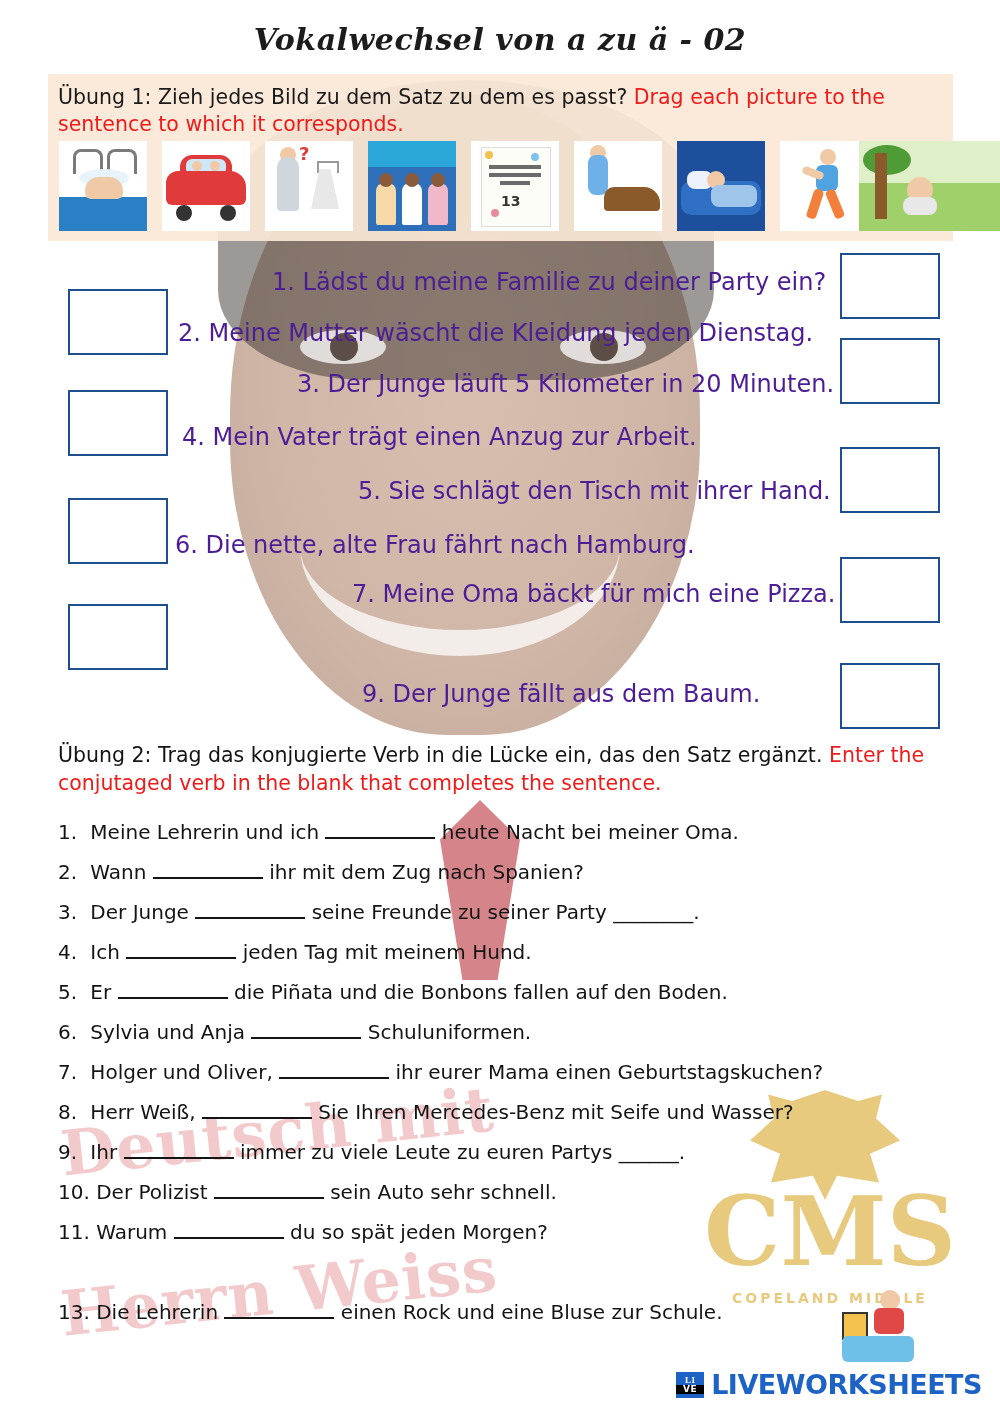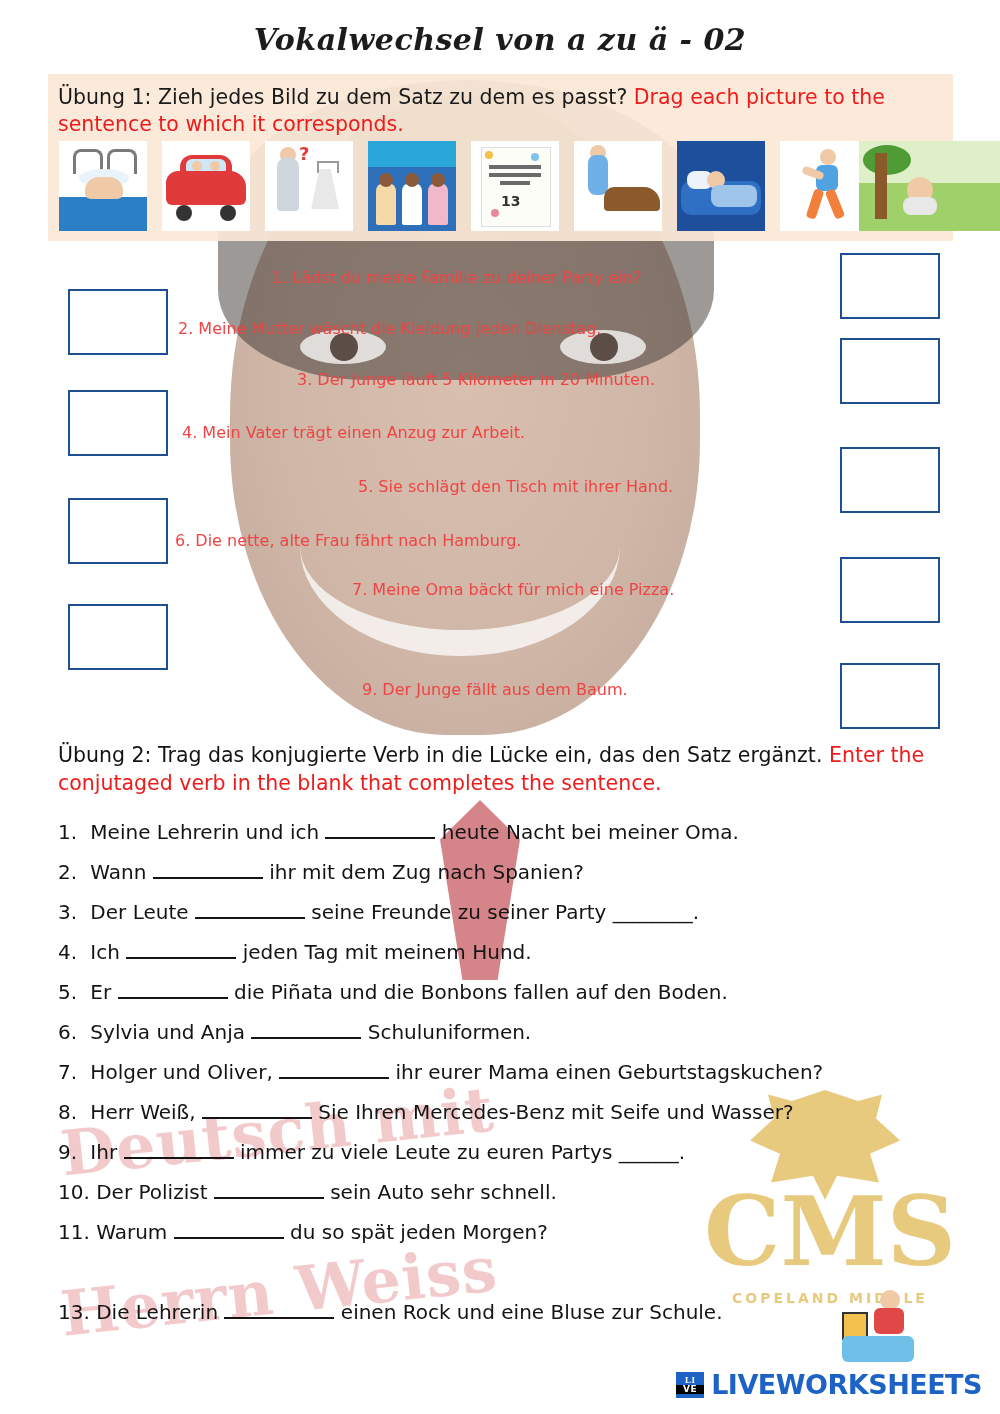--- a/index.html
+++ b/index.html
@@ -300,22 +300,22 @@
   .dropbox {
     position: absolute;
     width: 96px;
     height: 62px;
     border: 2px solid #1e4f8f;
     background: rgba(255,255,255,0.10);
   }
 
   .sentence {
     position: absolute;
-    font-size: 16px;
-    color: #ef4444;
+    font-size: 24px;
+    color: #4c1d95;
     white-space: nowrap;
   }
 
   .instr2 {
     position: absolute;
     left: 58px;
     top: 742px;
     width: 880px;
     font-size: 20.5px;
     color: #141414;
@@ -532,21 +532,21 @@
 
   <div class="q-line" style="top:860px;">
     <span class="num">2.</span>
     <span>Wann</span>
     <span class="blank" style="width:110px;"></span>
     <span>ihr mit dem Zug nach Spanien?</span>
   </div>
 
   <div class="q-line" style="top:900px;">
     <span class="num">3.</span>
-    <span>Der Leute</span>
+    <span>Der Junge</span>
     <span class="blank" style="width:110px;"></span>
     <span>seine Freunde zu seiner Party ________.</span>
   </div>
 
   <div class="q-line" style="top:940px;">
     <span class="num">4.</span>
     <span>Ich</span>
     <span class="blank" style="width:110px;"></span>
     <span>jeden Tag mit meinem Hund.</span>
   </div>

